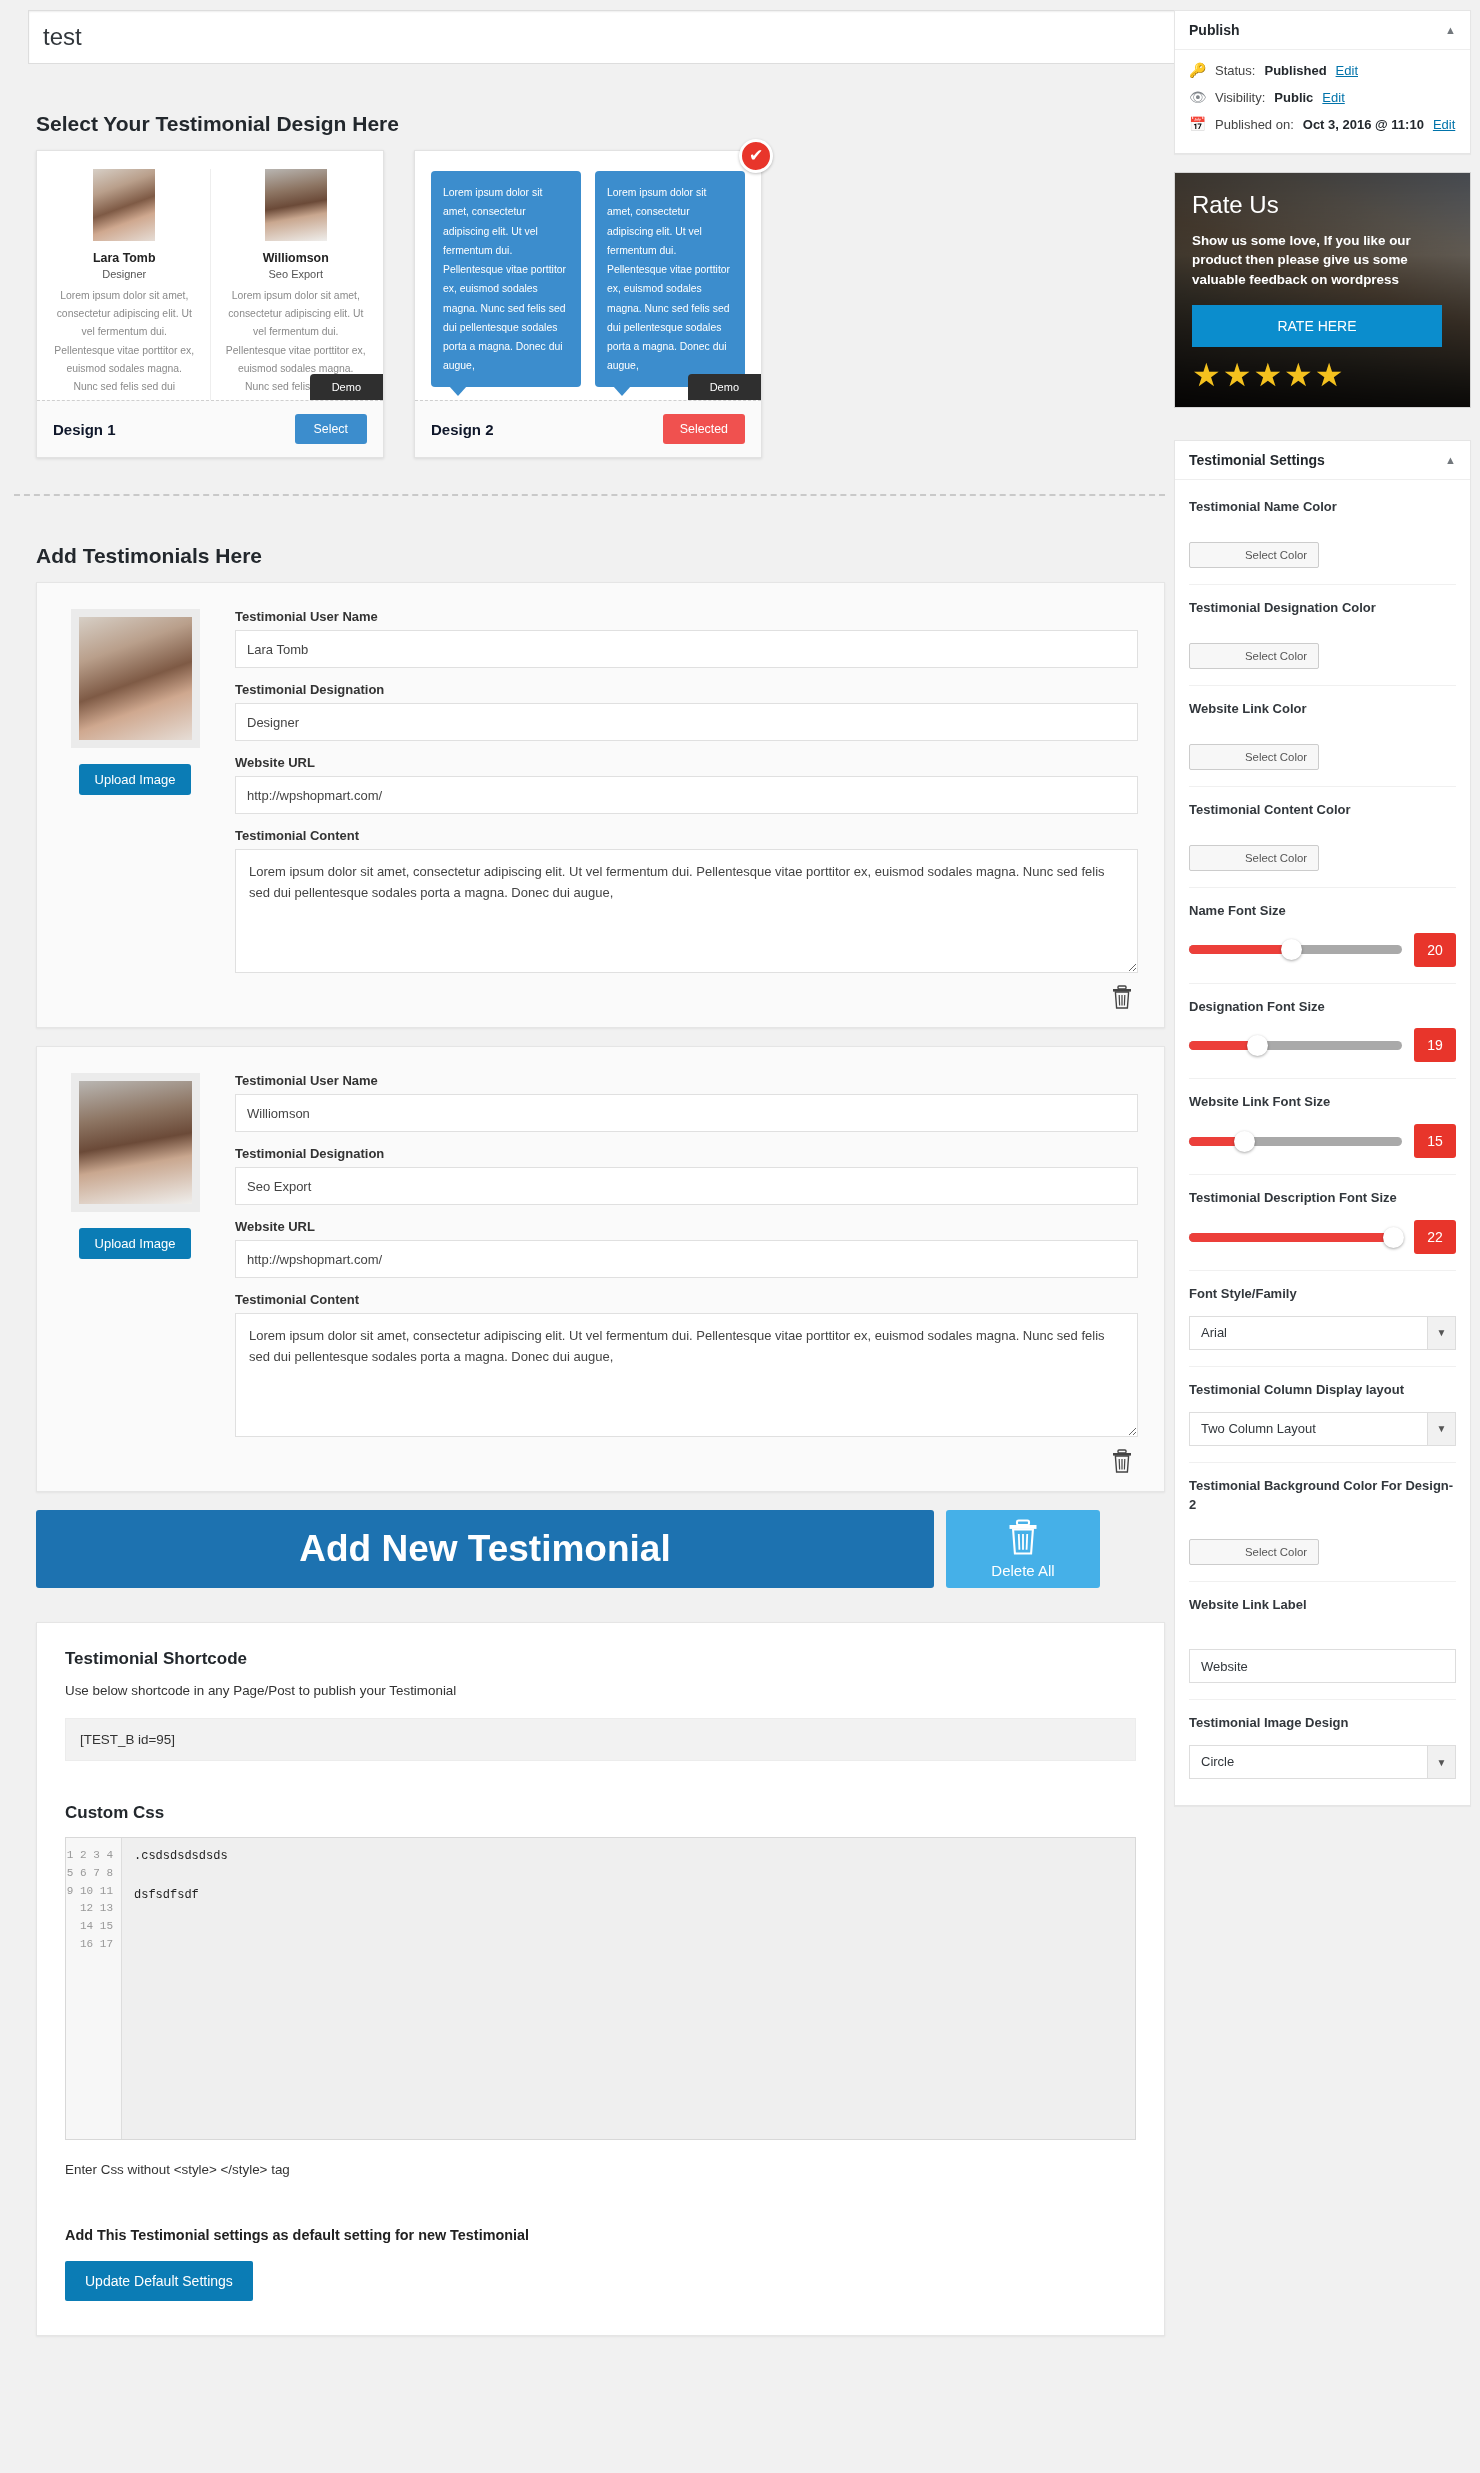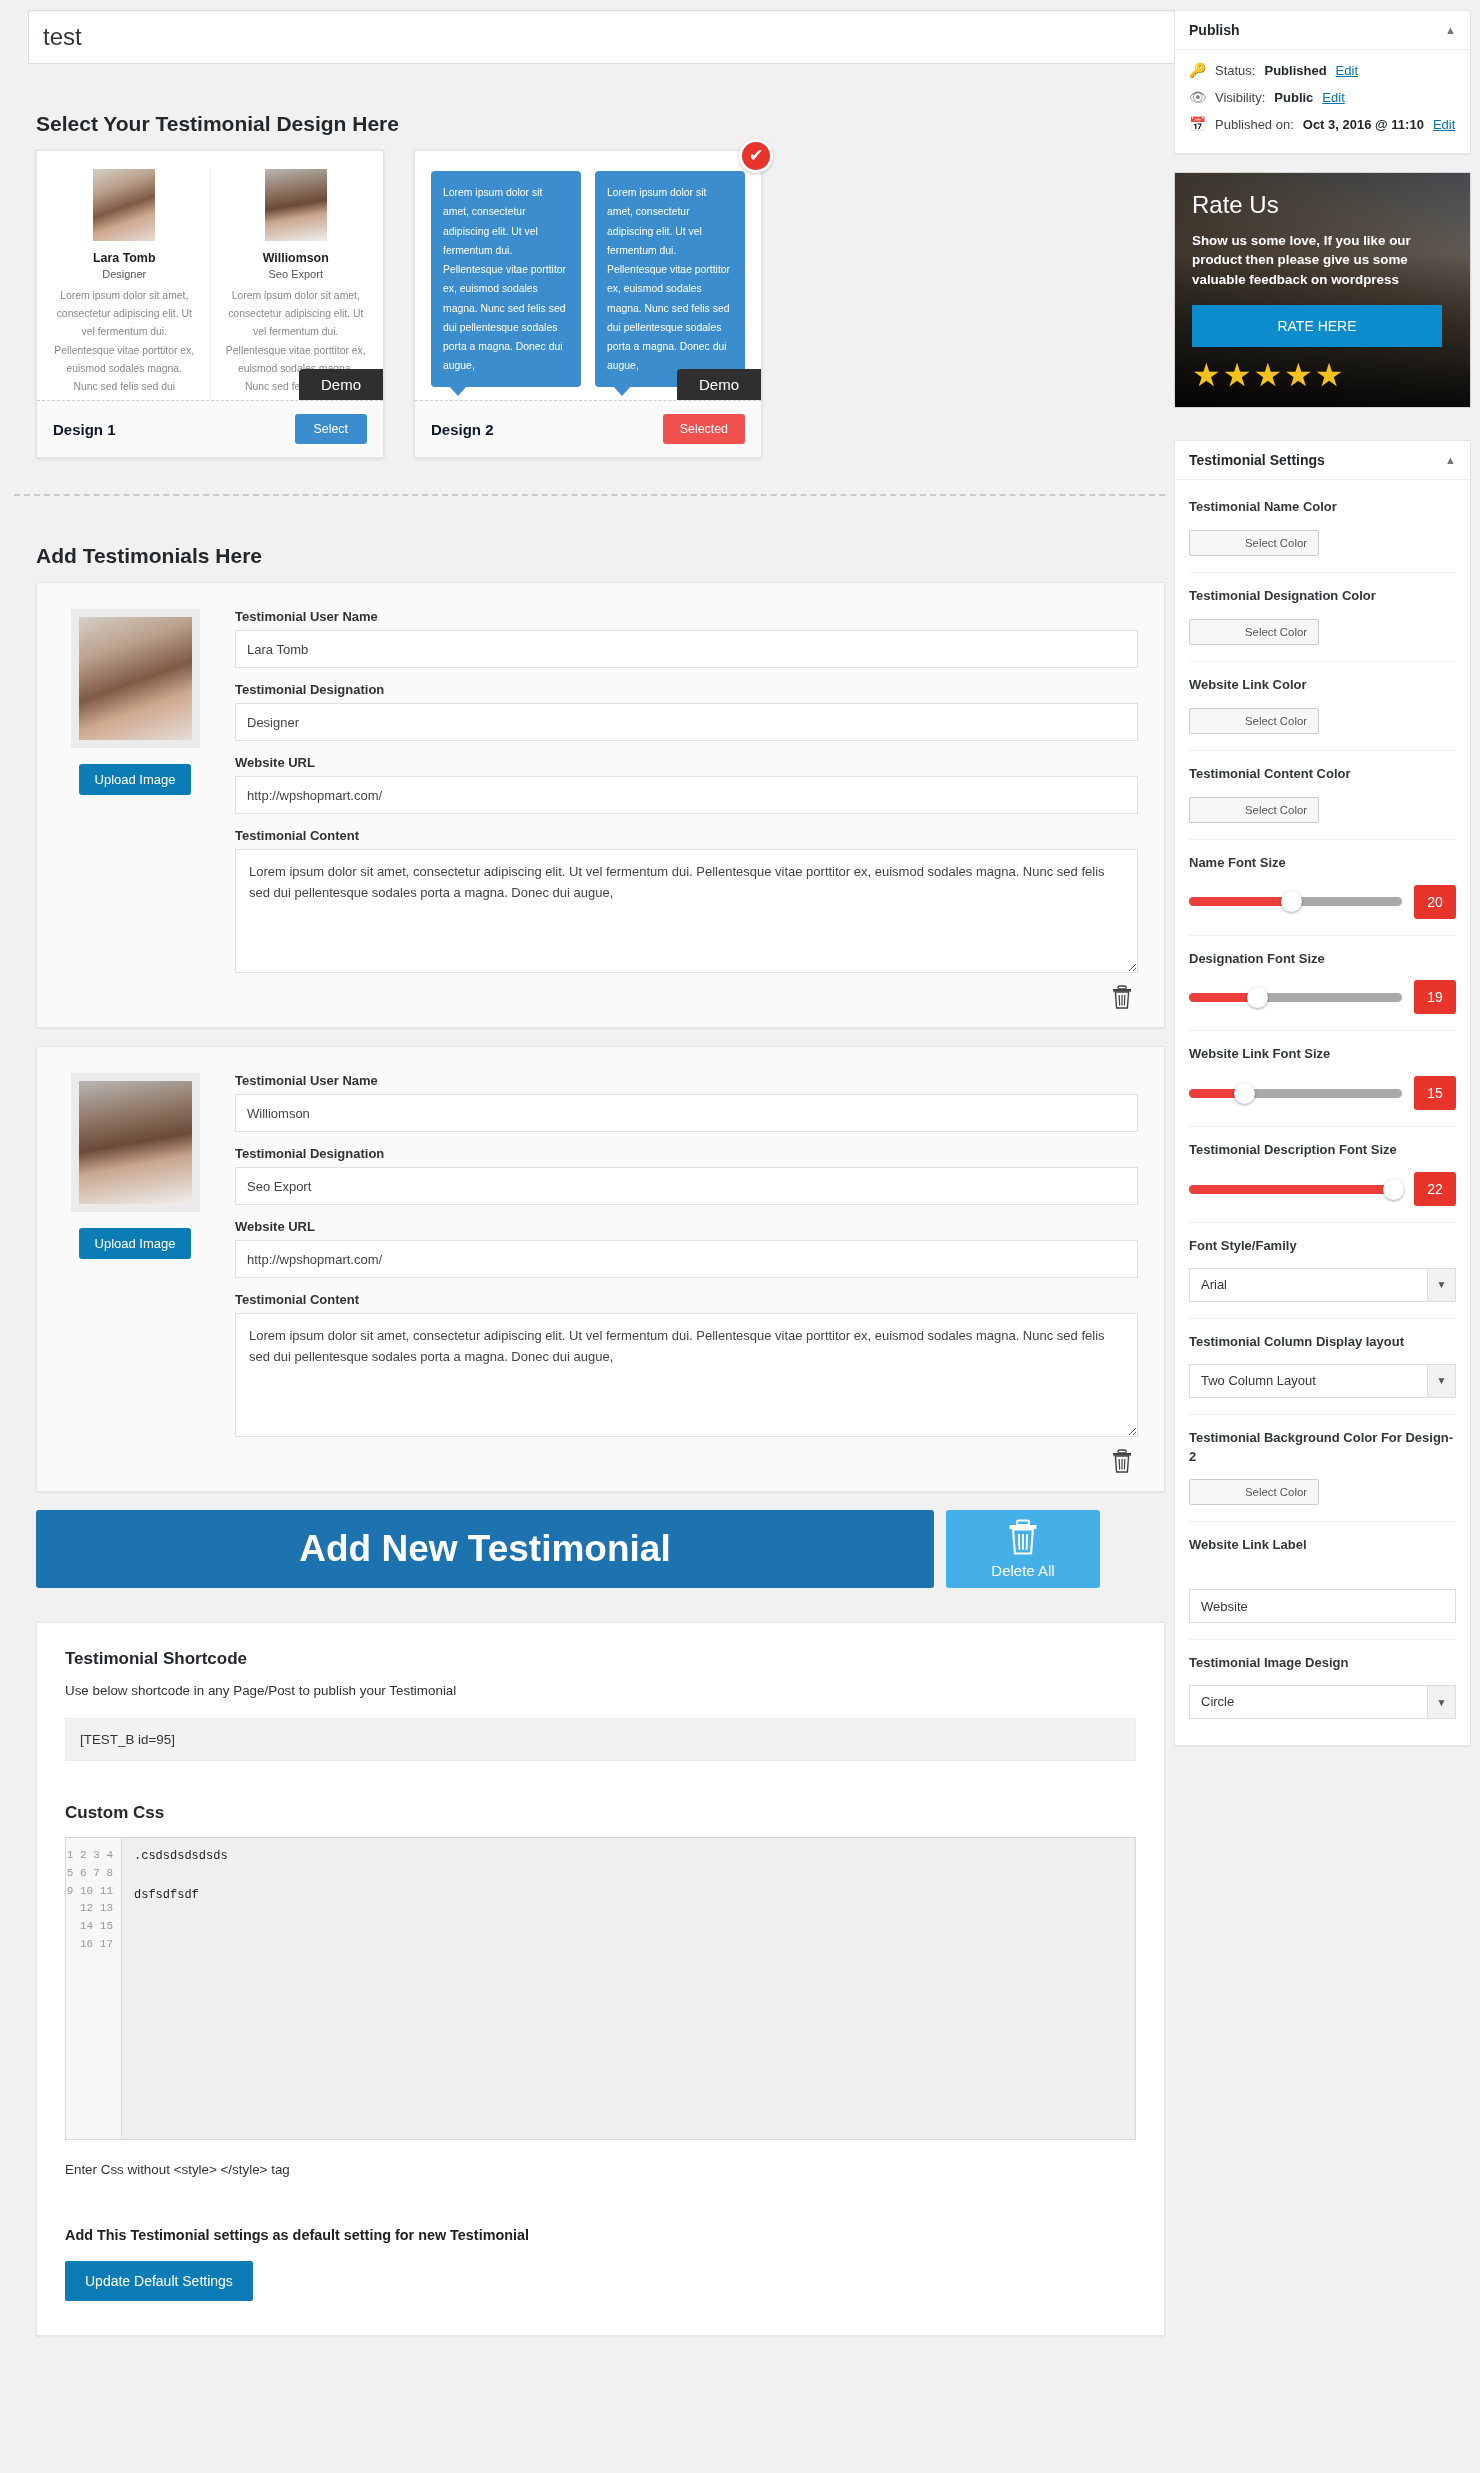--- a/index.html
+++ b/index.html
@@ -97,21 +97,21 @@
     border-left: 9px solid transparent;
     border-right: 9px solid transparent;
     border-top: 10px solid #3c8dcd;
   }
 
   .demo-tab {
     position: absolute;
     right: 0; bottom: 0;
     background: #2f2f2f;
     color: #fff;
-    font-size: 15px;
+    font-size: 11px;
     padding: 7px 22px;
     border-radius: 4px 0 0 0;
   }
   .design-footer {
     display: flex; align-items: center; justify-content: space-between;
     padding: 13px 16px;
     border-top: 1px dashed #cfcfcf;
     background: #fafafa;
   }
   .design-label { font-size: 15px; font-weight: bold; color: #0f172a; }
@@ -303,21 +303,21 @@
     font-family: "Liberation Sans", sans-serif; cursor: pointer;
   }
   .stars { font-size: 32px; color: #f4c11e; letter-spacing: 2px; line-height: 1; }
 
   
   .set-body { padding: 4px 14px 10px 14px; }
   .set-group { padding: 14px 0 16px 0; border-bottom: 1px solid #f0f0f0; }
   .set-group:last-child { border-bottom: 0; }
   .set-label { font-size: 13px; font-weight: bold; color: #32373c; margin-bottom: 12px; line-height: 1.45; }
   .color-picker {
-    display: inline-flex; align-items: center;
+    display: inline-flex; align-items: flex-start;
     border: 1px solid #ccc; background: #f7f7f7; border-radius: 2px;
     cursor: pointer;
   }
   .swatch { width: 44px; border-right: 1px solid #ccc; }
   .cp-label { font-size: 11.4px; color: #555; padding: 6px 11px; }
 
   .slider-row { display: flex; align-items: center; gap: 12px; }
   .slider-track {
     position: relative; flex: 1; height: 9px;
     background: #a9a9a9; border-radius: 5px;

